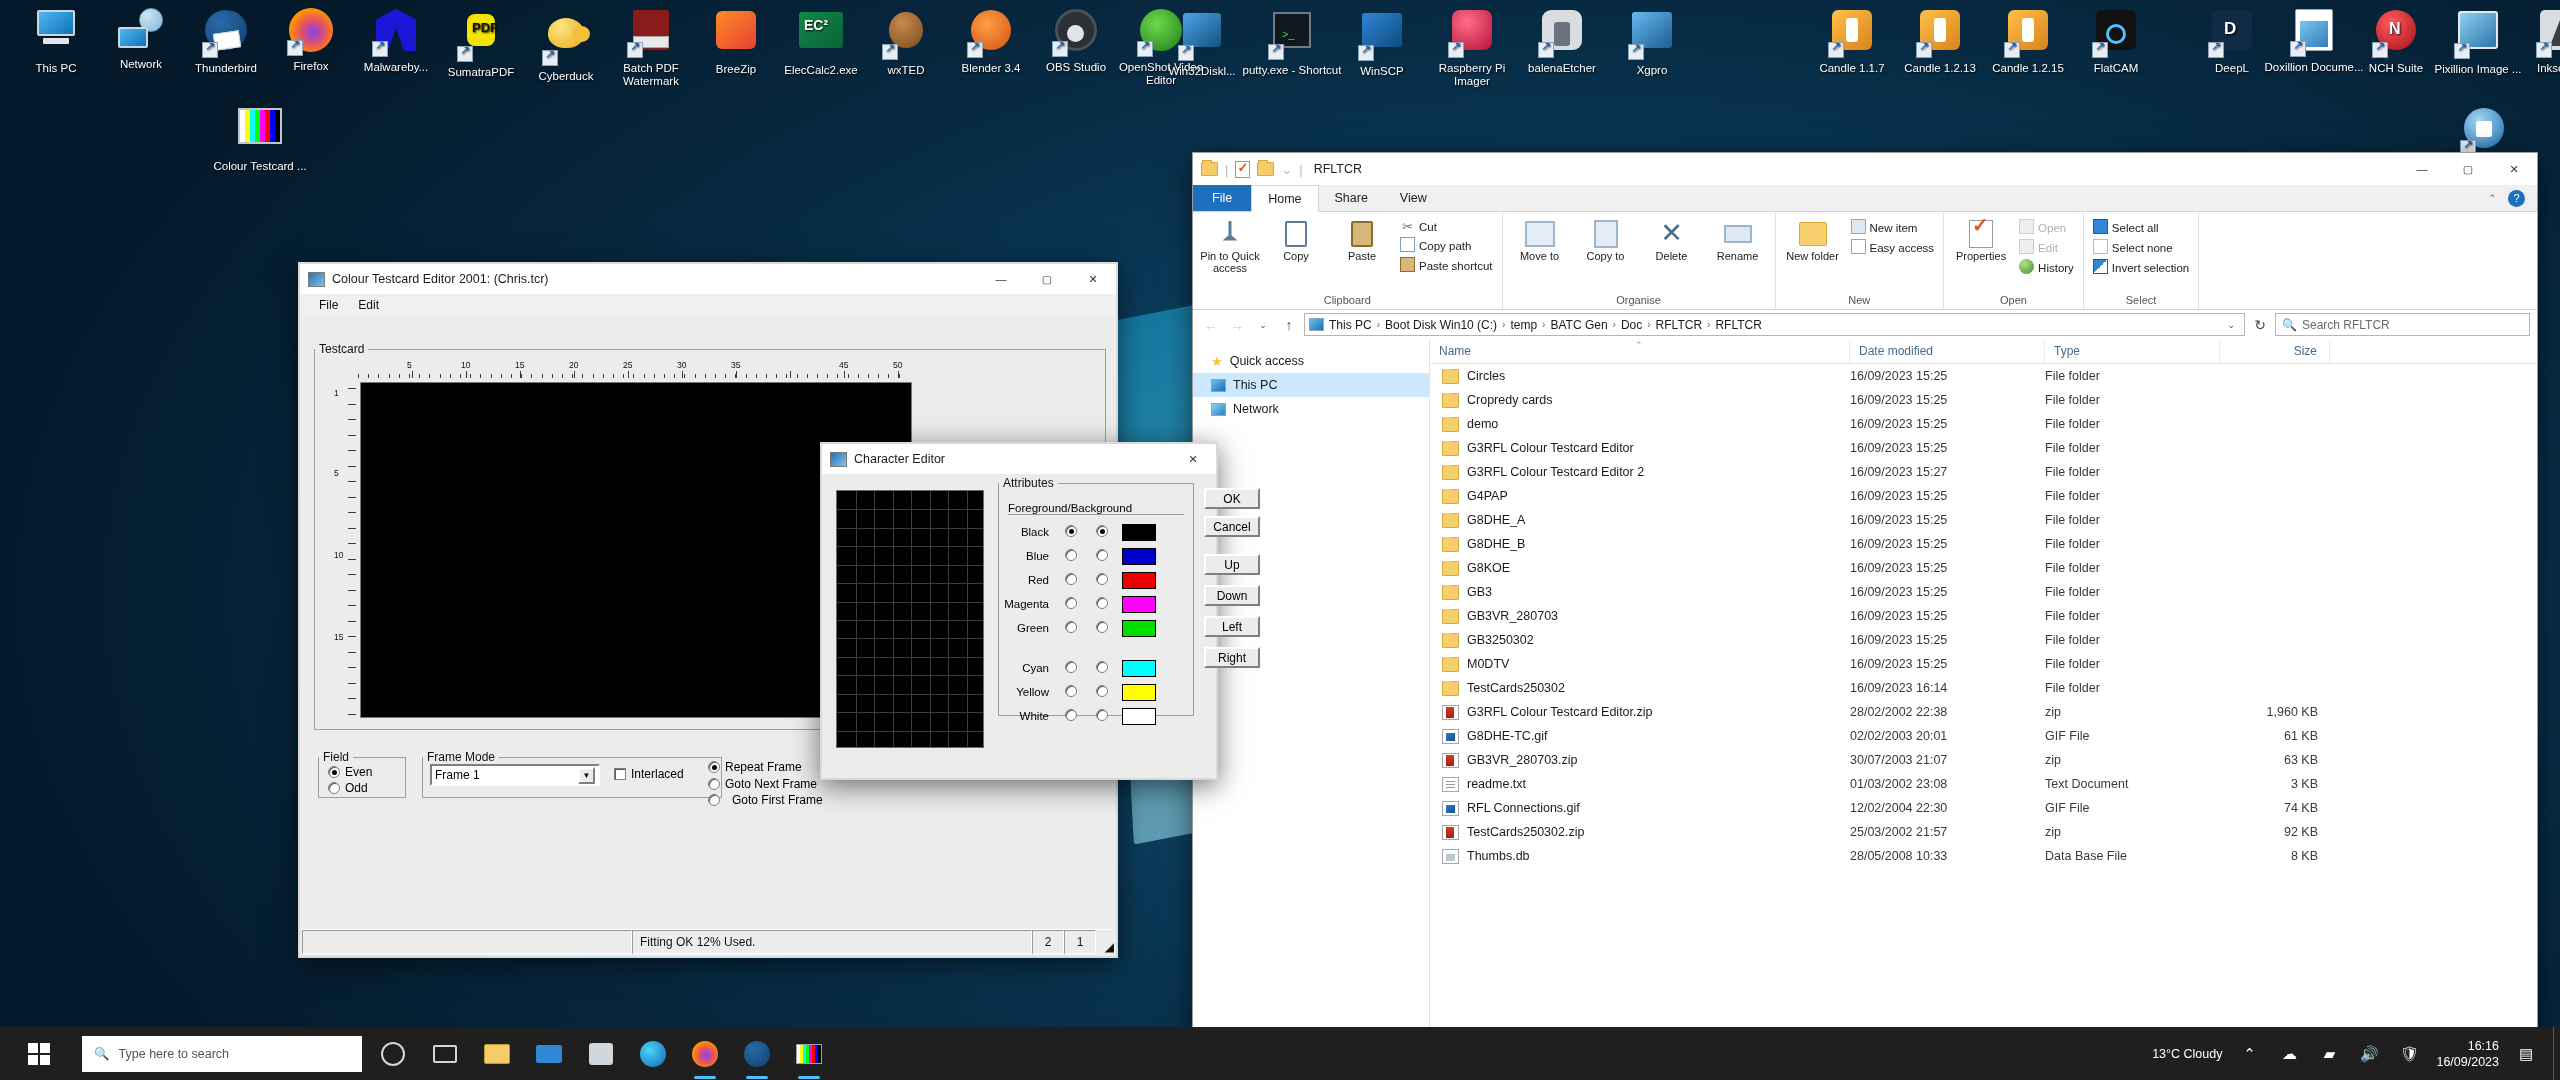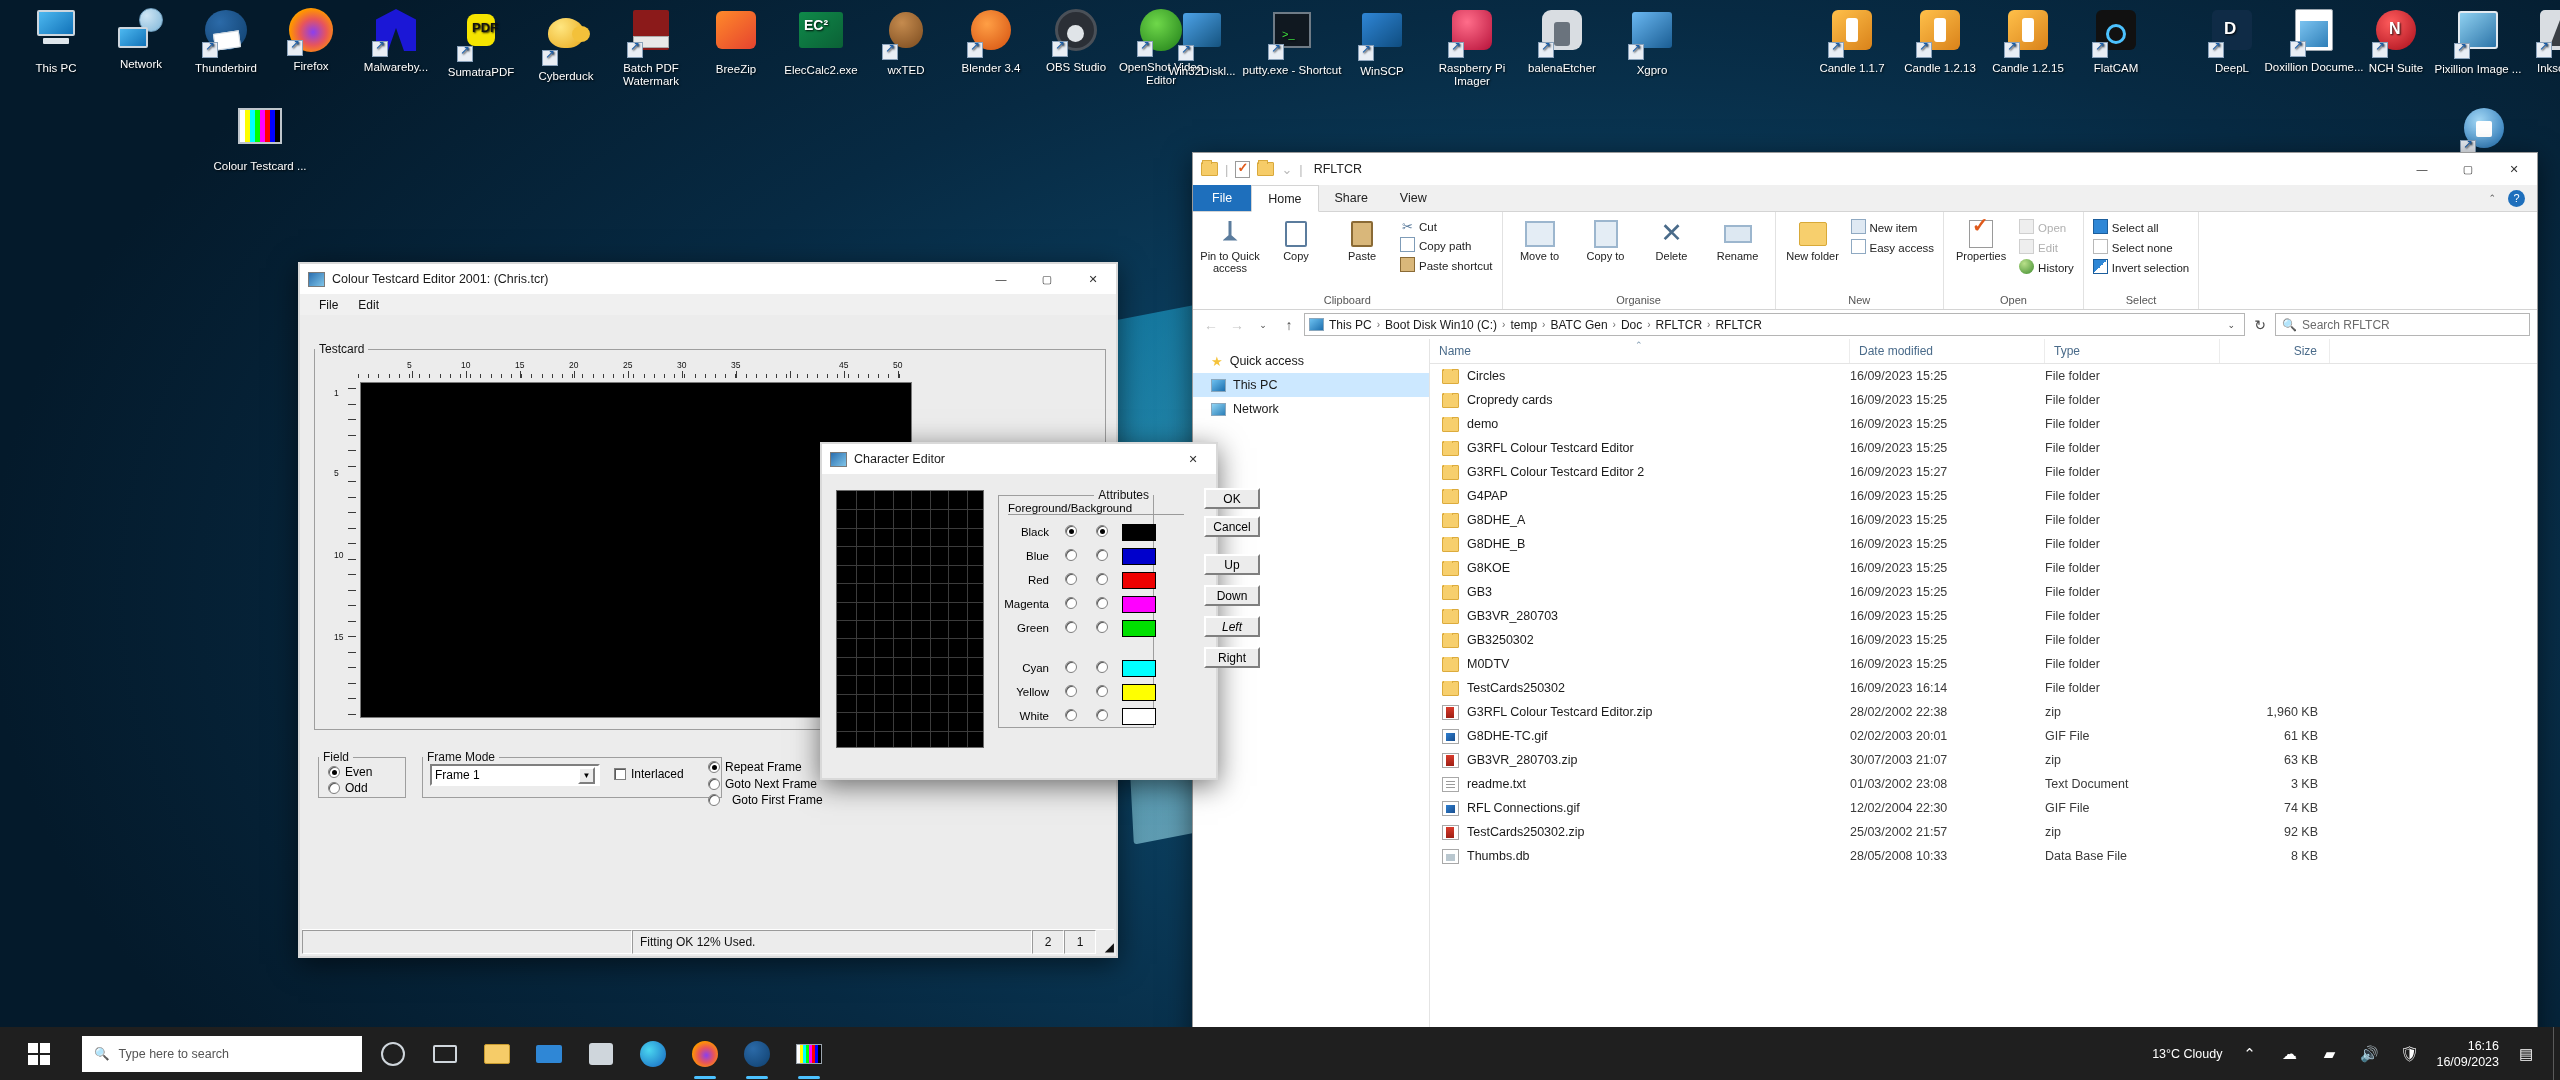--- a/index.html
+++ b/index.html
@@ -1131,21 +1131,21 @@
       <i class="hl" style="top: 110.571px;"></i>
       <i class="hl" style="top: 129px;"></i>
       <i class="hl" style="top: 147.429px;"></i>
       <i class="hl" style="top: 165.857px;"></i>
       <i class="hl" style="top: 184.286px;"></i>
       <i class="hl" style="top: 202.714px;"></i>
       <i class="hl" style="top: 221.143px;"></i>
       <i class="hl" style="top: 239.571px;"></i>
     </div>
 
-  <fieldset class="gbox" style="left:176px;top:44px;width:156px;height:240px;background:#ececec;text-align:right;">
+  <fieldset class="gbox" style="left:176px;top:32px;width:196px;height:240px;background:#ececec;">
     <legend>Attributes</legend>
   </fieldset>
   <div style="position:absolute;left:186px;top:58px;font-size:11.5px;color:#000;">Foreground/Background</div>
   <div style="position:absolute;left:186px;top:70px;width:176px;height:1px;background:#9a9a9a;"></div>
   <div id="char-colours" style="position:absolute;left:182px;top:76px;">
       <div style="display: flex; align-items: center; height: 24px; font-size: 11.5px; color: rgb(0, 0, 0);">
         <span style="width:52px;text-align:right;padding-right:7px">Black</span>
         <span style="width:30px;text-align:center"><span class="radio on"></span></span>
         <span style="width:32px;text-align:center"><span class="radio on"></span></span>
         <span style="width:34px;height:17px;background:#000000;border:1px solid #000;margin-left:4px"></span>
@@ -1194,21 +1194,21 @@
       </div>
     </div>
 
   <div id="char-btns-right" style="position:absolute;left:382px;top:44px;">
       <div class="w95btn" style="width: 56px; height: 21px; margin-bottom: 7px;">OK</div>
       <div class="w95btn" style="width: 56px; height: 21px; margin-bottom: 7px;">Cancel</div>
     </div>
   <div id="char-nudge" style="position:absolute;left:382px;top:110px;">
       <div class="w95btn" style="width: 56px; height: 21px; margin-bottom: 10px;">Up</div>
       <div class="w95btn" style="width: 56px; height: 21px; margin-bottom: 10px;">Down</div>
-      <div class="w95btn" style="width: 56px; height: 21px; margin-bottom: 10px; font-style: italic;">Left</div>
+      <div class="w95btn" style="width: 56px; height: 21px; margin-bottom: 10px;">Left</div>
       <div class="w95btn" style="width: 56px; height: 21px; margin-bottom: 10px;">Right</div>
     </div>
 </div>
 
 <div id="taskbar">
   <div class="startb">
     <div class="winlogo">
       <i></i>
         <i></i>
         <i></i>

